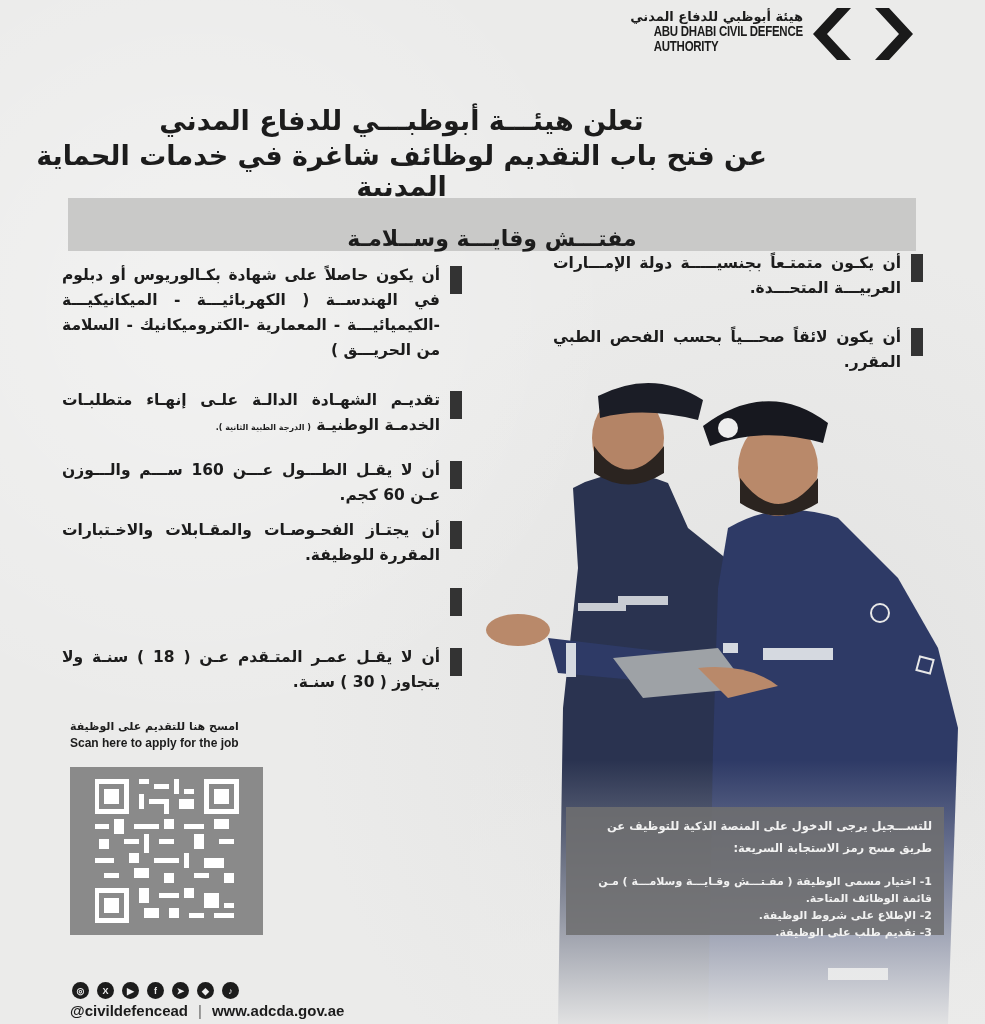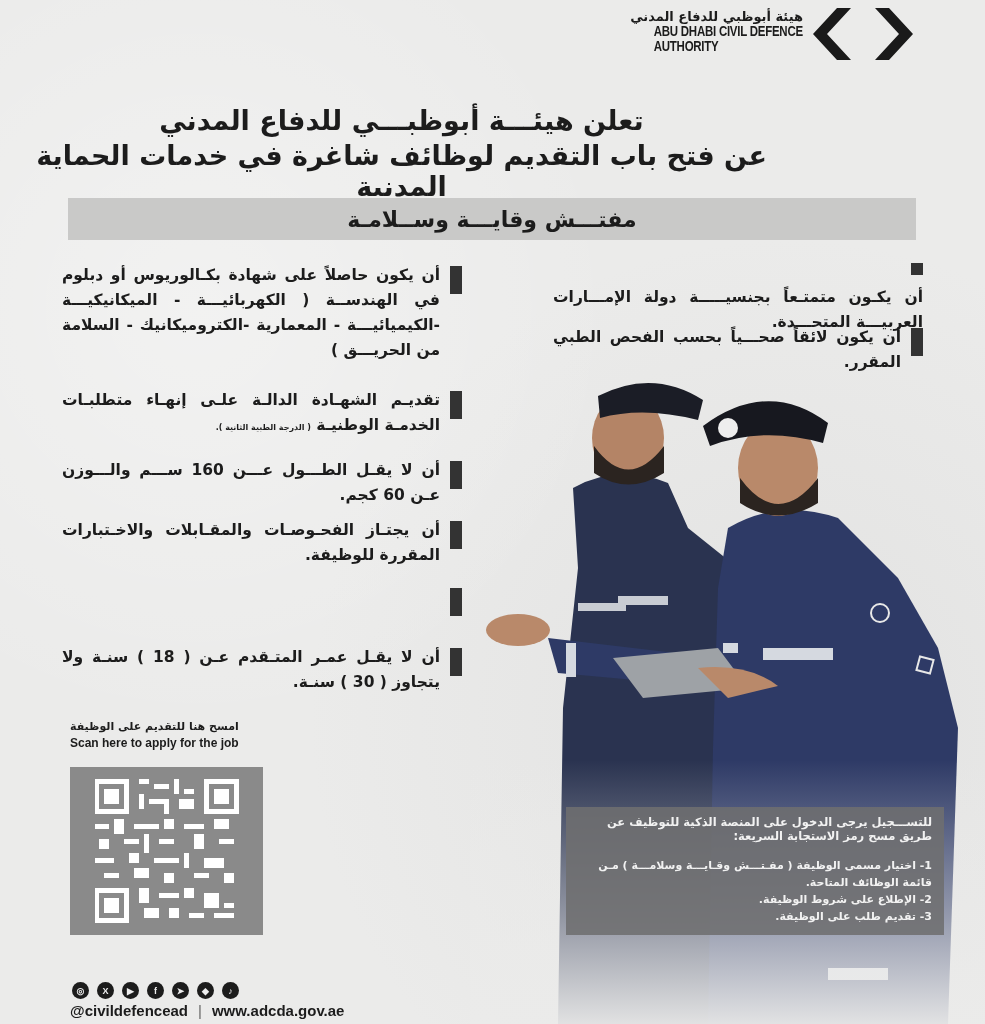--- a/index.html
+++ b/index.html
@@ -18,37 +18,37 @@
   
   .logo-text { right: 182px; top: 10px; direction: ltr; }
   .logo-ar { font-size: 13px; font-weight: bold; direction: rtl; line-height: 14px; }
   .logo-en { font-family: "Liberation Sans", sans-serif; font-weight: bold; font-size: 14px; line-height: 15px; letter-spacing: -0.3px; transform: scaleX(0.82); transform-origin: right; }
   .logo-mark { right: 70px; top: 8px; width: 104px; height: 52px; }
 
   
   .title { left: 0; width: 803px; text-align: center; direction: rtl; font-weight: bold; }
   .title1 { top: 105px; font-size: 27px; }
   .title2 { top: 140px; font-size: 27px; }
-  .job-bar { left: 68px; top: 198px; width: 848px; height: 42px; background: #c9c9c8; display: flex; align-items: center; justify-content: center; direction: rtl; font-size: 22px; font-weight: bold; }
+  .job-bar { left: 68px; top: 198px; width: 848px; height: 53px; background: #c9c9c8; display: flex; align-items: flex-end; justify-content: center; direction: rtl; font-size: 22px; font-weight: bold; }
 
   
   .req { direction: rtl; display: flex; align-items: flex-start; gap: 10px; }
   .req .bullet { width: 12px; height: 28px; background: #333; flex: 0 0 12px; margin-top: 3px; }
   .req .txt { font-size: 15.5px; font-weight: bold; line-height: 25px; text-align: justify; text-align-last: right; }
   .req .small { font-size: 8px; font-weight: bold; }
   .col-right { right: 62px; width: 370px; }
   .col-left { right: 523px; width: 400px; }
 
   
   .photo { left: 478px; top: 368px; width: 490px; height: 656px; overflow: hidden; }
   .photo-fade { left: 470px; top: 760px; width: 515px; height: 264px; background: linear-gradient(to bottom, rgba(235,235,234,0) 0%, rgba(235,235,234,0.55) 60%, rgba(235,235,234,0.95) 100%); pointer-events: none; }
 
   
   .steps { left: 566px; top: 807px; width: 378px; height: 128px; background: rgba(110,110,112,0.88); color: #f2f2f2; direction: rtl; padding: 8px 12px; }
-  .steps .intro { font-size: 11.5px; font-weight: bold; line-height: 14px; }
+  .steps .intro { font-size: 11.5px; font-weight: bold; line-height: 22px; }
   .steps .list { margin-top: 14px; font-size: 11px; font-weight: bold; line-height: 17px; }
 
   
   .qr-label { left: 70px; top: 718px; font-size: 11px; font-weight: bold; line-height: 17px; }
   .qr-label .ar { direction: rtl; text-align: left; }
   .qr-label .en { font-family: "Liberation Sans", sans-serif; font-size: 12px; }
   .qr { left: 70px; top: 767px; width: 193px; height: 168px; background: #8a8a8a; padding: 12px 18px; }
 
   
   .social { left: 72px; top: 982px; display: flex; gap: 8px; }
@@ -68,21 +68,21 @@
   <polygon points="26,0 40,0 16,26 40,52 26,52 2,26" fill="#1a1a1a"></polygon>
   <polygon points="78,0 64,0 88,26 64,52 78,52 102,26" fill="#1a1a1a"></polygon>
 </svg>
 
 <div class="abs title title1">تعلن هيئـــة أبوظبـــي للدفاع المدني</div>
 <div class="abs title title2">عن فتح باب التقديم لوظائف شاغرة في خدمات الحماية المدنية</div>
 <div class="abs job-bar">
   <span>مفتـــش وقايـــة وســلامـة</span>
 </div>
 
-<div class="abs col-right req" style="top:260px;flex-direction:column;">
+<div class="abs col-right req" style="top:251px;">
   <div class="bullet"></div>
   <div class="txt">أن يكـون متمتـعاً بجنسيـــــة دولة الإمـــارات العربيـــة المتحـــدة.</div>
 </div>
 <div class="abs col-right req" style="top:325px;">
   <div class="bullet"></div>
   <div class="txt">أن يكون لائقاً صحـــياً بحسب الفحص الطبي المقرر.</div>
 </div>
 
 <div class="abs col-left req" style="top:263px;">
   <div class="bullet"></div>

